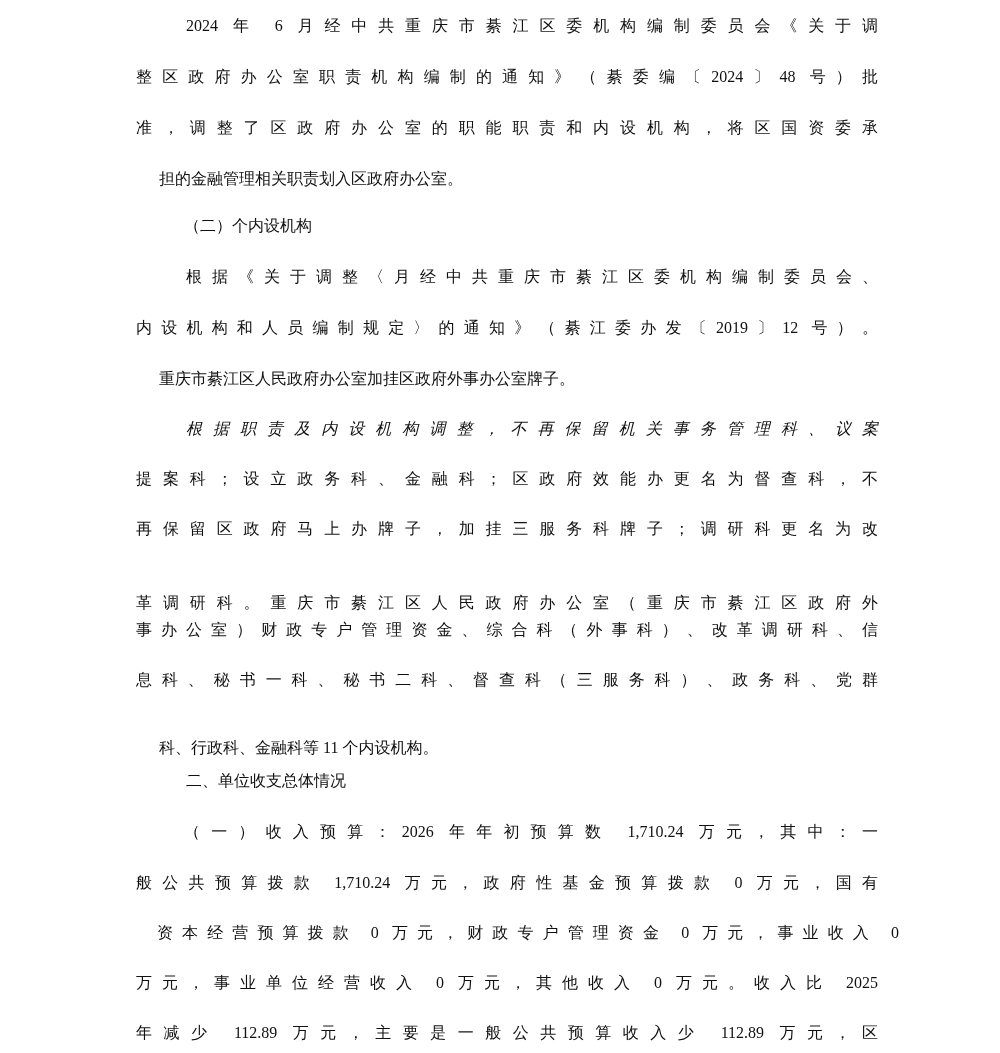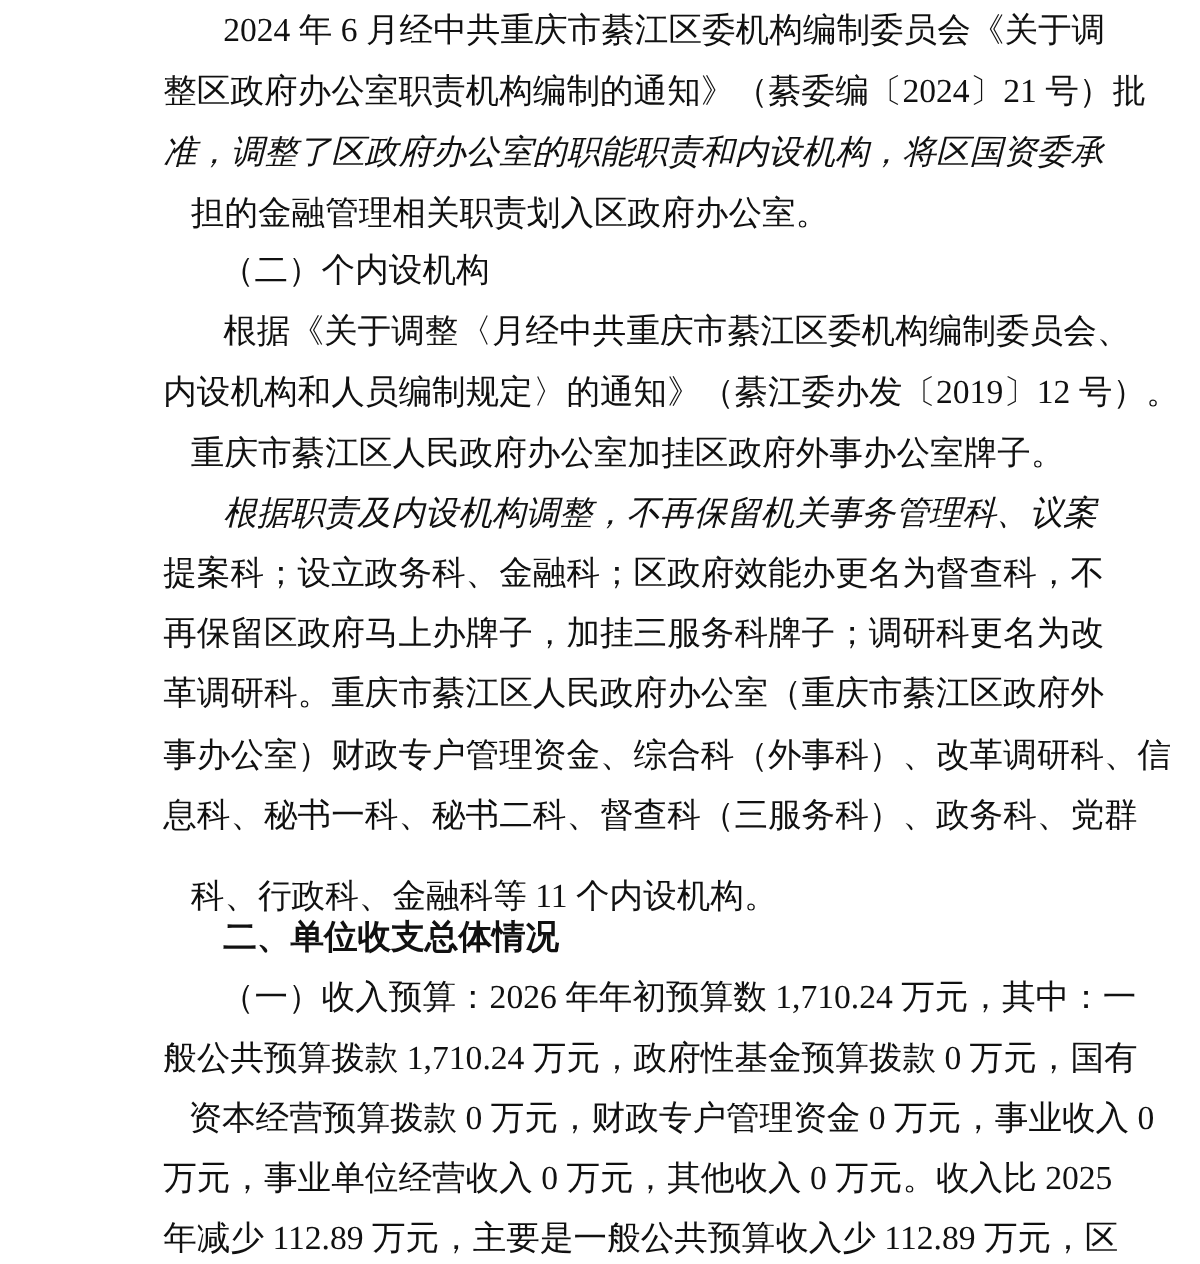--- a/index.html
+++ b/index.html
@@ -20,63 +20,63 @@
       left: 136px;
       top: 0;
       width: 742px;
     }
     .line {
       position: absolute;
       left: 0;
       width: 742px;
       height: 51px;
       line-height: 51px;
-      font-size: 28px;
+      font-size: 16px;
       white-space: nowrap;
       text-align: justify;
       text-align-last: justify;
     }
     .line.last {
       text-align-last: left;
       margin-left: 23px;
     }
     .indent {
       left: 50px;
       width: 692px;
     }
     .heading-bold {
       font-family: "DejaVu Sans", "Liberation Sans", sans-serif;
-      font-weight: bold;
-      font-size: 28px;
+      font-weight: normal;
+      font-size: 16px;
       text-align-last: left;
     }
     .subheading {
       text-align-last: left;
     }
   </style>
 </head>
 <body>
 
 <div class="page">
 
   <div class="line indent" style="top:0px;">2024 年 6 月经中共重庆市綦江区委机构编制委员会《关于调</div>
-  <div class="line" style="top:51px;">整区政府办公室职责机构编制的通知》（綦委编〔2024〕21 号）批</div>
-  <div class="line" style="top:102px;font-style:italic;">准，调整了区政府办公室的职能职责和内设机构，将区国资委承</div>
+  <div class="line" style="top:51px;">整区政府办公室职责机构编制的通知》（綦委编〔2024〕48 号）批</div>
+  <div class="line" style="top:102px;">准，调整了区政府办公室的职能职责和内设机构，将区国资委承</div>
   <div class="line last" style="top:153px;">担的金融管理相关职责划入区政府办公室。</div>
 
   <div class="line indent subheading" style="top:200px; left:48px;">（二）个内设机构</div>
 
   <div class="line indent" style="top:251px;">根据《关于调整〈月经中共重庆市綦江区委机构编制委员会、</div>
   <div class="line" style="top:302px;">内设机构和人员编制规定〉的通知》（綦江委办发〔2019〕12 号）。</div>
   <div class="line last" style="top:353px;">重庆市綦江区人民政府办公室加挂区政府外事办公室牌子。</div>
 
   <div class="line indent" style="top:403px;font-style:italic;">根据职责及内设机构调整，不再保留机关事务管理科、议案</div>
   <div class="line" style="top:453px;">提案科；设立政务科、金融科；区政府效能办更名为督查科，不</div>
   <div class="line" style="top:503px;">再保留区政府马上办牌子，加挂三服务科牌子；调研科更名为改</div>
-  <div class="line" style="top:553px;">革调研科。重庆市綦江区人民政府办公室（重庆市綦江区政府外</div>
+  <div class="line" style="top:577px;">革调研科。重庆市綦江区人民政府办公室（重庆市綦江区政府外</div>
   <div class="line" style="top:604px;">事办公室）财政专户管理资金、综合科（外事科）、改革调研科、信</div>
   <div class="line" style="top:654px;">息科、秘书一科、秘书二科、督查科（三服务科）、政务科、党群</div>
   <div class="line last" style="top:722px;">科、行政科、金融科等 11 个内设机构。</div>
 
   <div class="line indent heading-bold" style="top:755px;">二、单位收支总体情况</div>
 
   <div class="line indent" style="top:806px; left:48px; width:694px;">（一）收入预算：2026 年年初预算数 1,710.24 万元，其中：一</div>
   <div class="line" style="top:857px;">般公共预算拨款 1,710.24 万元，政府性基金预算拨款 0 万元，国有</div>
   <div class="line" style="top:907px;margin-left:21px;">资本经营预算拨款 0 万元，财政专户管理资金 0 万元，事业收入 0</div>
   <div class="line" style="top:957px;">万元，事业单位经营收入 0 万元，其他收入 0 万元。收入比 2025</div>

